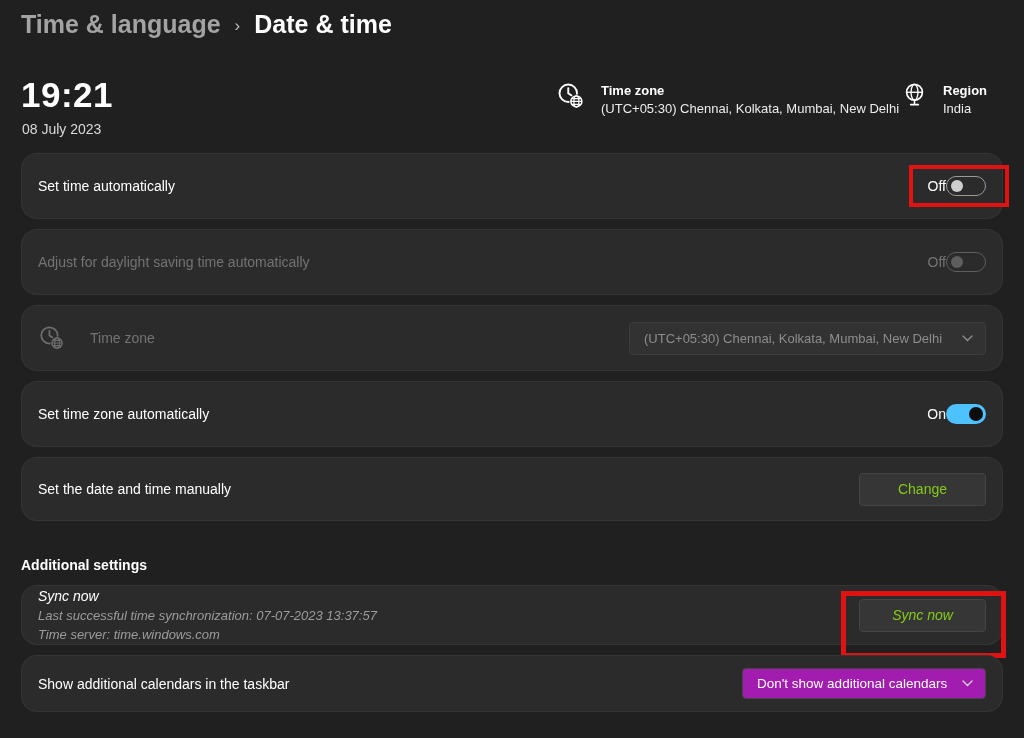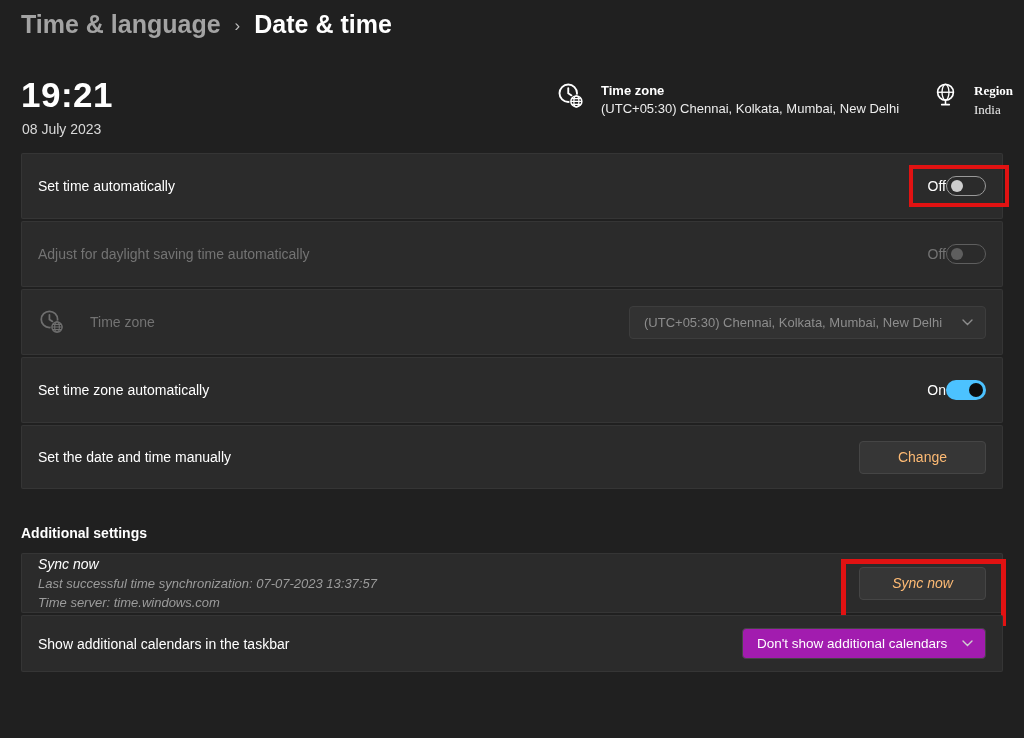--- a/index.html
+++ b/index.html
@@ -21,32 +21,32 @@
   .breadcrumb .parent { color:#a3a3a3; }
   .breadcrumb .sep { color:#bdbdbd; font-size:17px; font-weight:normal; margin-top:3px; }
   .breadcrumb .current { color:#ffffff; }
 
   
   .hero-time { position:absolute; left:21px; top:75px; font-size:35px; font-weight:bold; letter-spacing:.5px; }
   .hero-date { position:absolute; left:22px; top:121px; font-size:14px; color:#d9d9d9; }
 
   .hero-group { position:absolute; top:81px; display:flex; gap:15px; }
   .hero-group.tz { left:556px; }
-  .hero-group.region { left:932px;font-family:Liberation Serif, serif; }
+  .hero-group.region { left:901px; }
   .hero-group .txt { display:flex; flex-direction:column; gap:3px; padding-top:2px; }
   .hero-group .lbl { font-size:13px; font-weight:bold; color:#ffffff; }
   .hero-group .val { font-size:13px; color:#ececec; }
 
   
   .cards { position:absolute; top:153px; left:21px; width:982px; }
   .card {
     background:#2b2b2b;
     border:1px solid rgba(255,255,255,0.05);
-    border-radius:2px;
-    margin-bottom:2px;
+    border-radius:16px;
+    margin-bottom:10px;
     display:flex; align-items:center;
     padding:0 16px 0 16px;
     position:relative;
     height:66px;
   }
   .card.h64 { height:64px; }
   .card.h79 { height:60px;font-style:italic; }
   .card.h57 { height:57px;text-align:right; }
   .card-label { font-size:14px; color:#ffffff; }
   .right { margin-left:auto; display:flex; align-items:center; }
@@ -61,21 +61,21 @@
   .toggle.off .knob { position:absolute; width:12px; height:12px; border-radius:50%; background:#cecece; left:4px; top:3px; }
   .card.disabled .toggle.off { border-color:#5e5e5e; }
   .card.disabled .toggle.off .knob { background:#5e5e5e; }
   .toggle.on { background:#4cc2ff; }
   .toggle.on .knob { position:absolute; width:14px; height:14px; border-radius:50%; background:#0d0d0d; right:3px; top:3px; }
 
   
   .btn {
     width:127px; height:33px;
     background:#363636; border:1px solid #454545; border-radius:4px;
-    color:#fdba74; font-size:14px;
+    color:#84cc16; font-size:14px;
     display:flex; align-items:center; justify-content:center;
     cursor:default;
   }
   .dropdown {
     height:33px; border-radius:4px;
     display:flex; align-items:center; justify-content:space-between;
     padding:0 12px 0 14px;
   }
   .dropdown.dd-disabled {
     width:357px; background:#323232; border:1px solid #3d3d3d;

